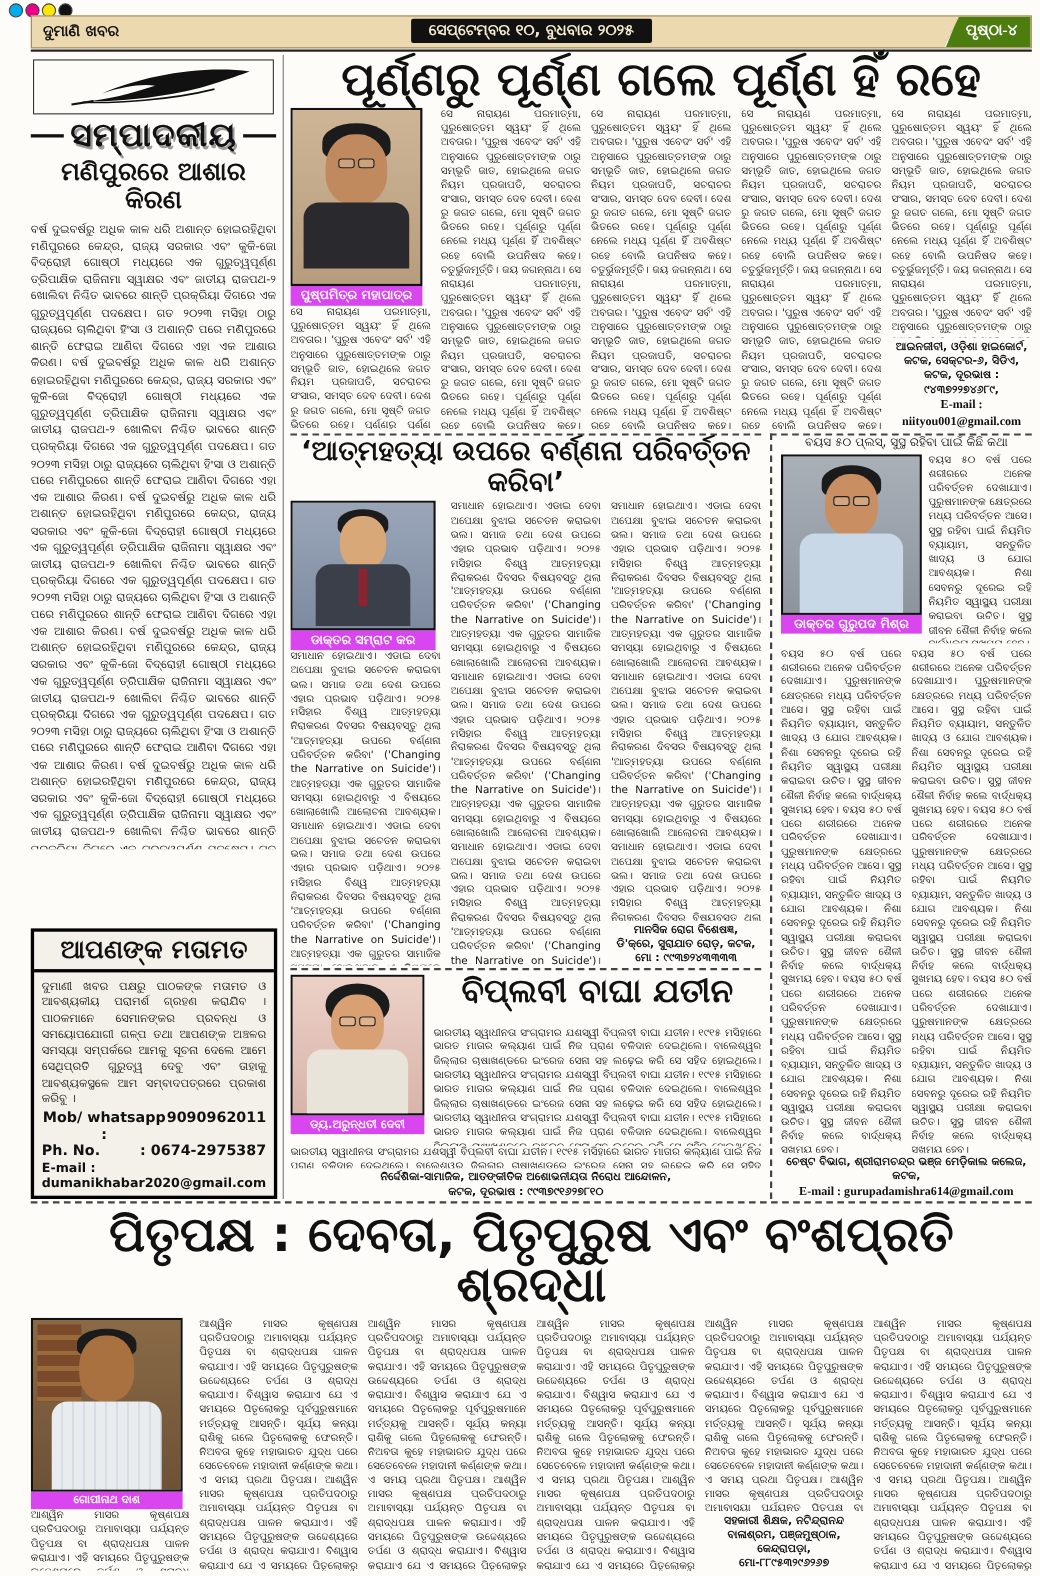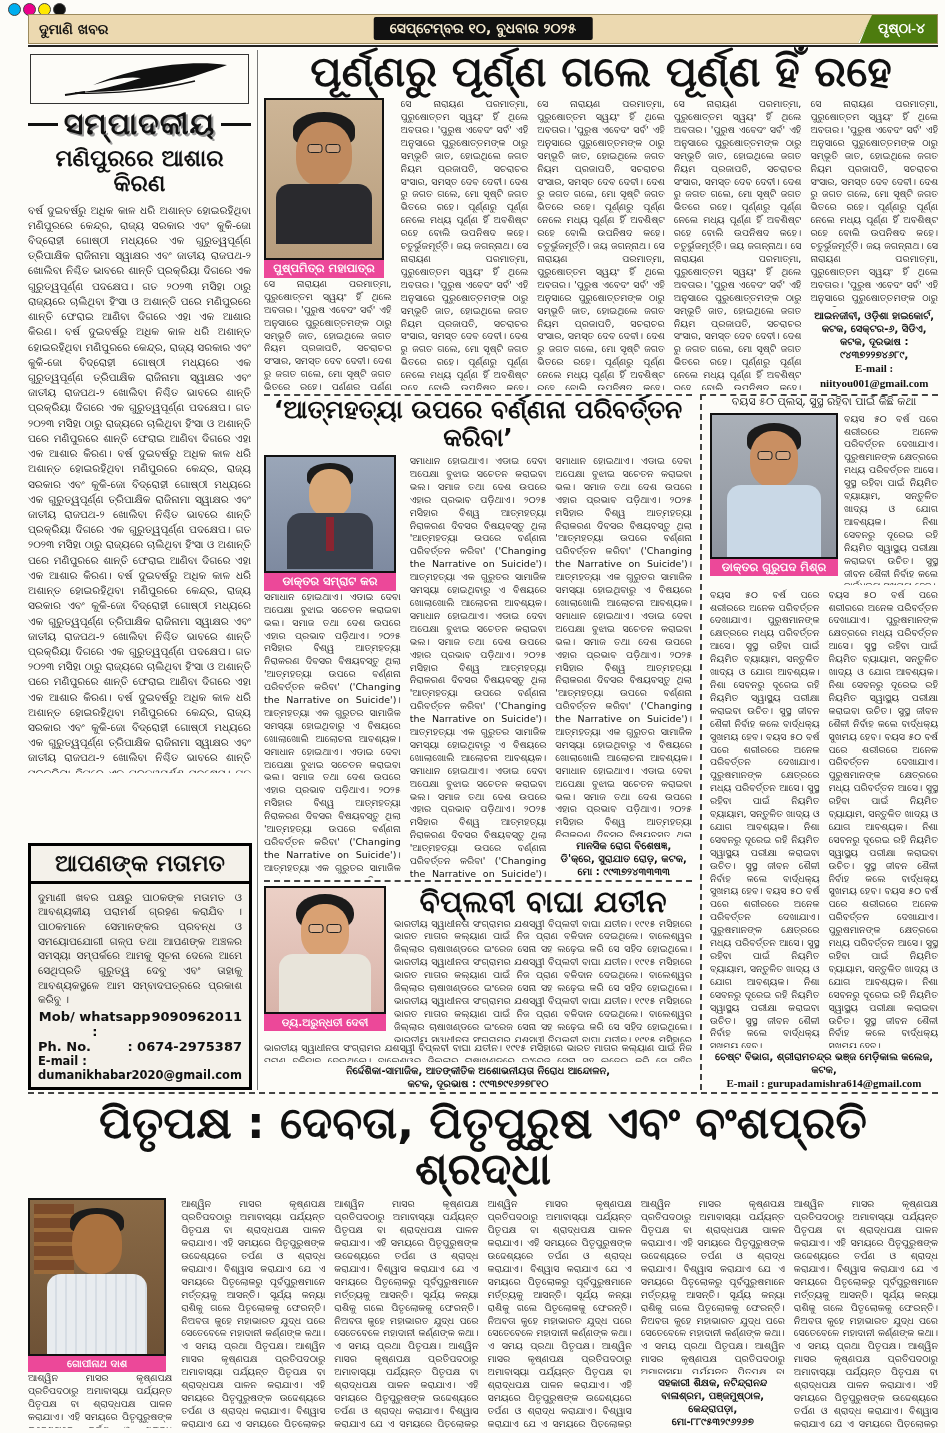--- a/index.html
+++ b/index.html
@@ -44,21 +44,21 @@
   .signoff{font-weight:bold;text-align:center;font-size:10px;line-height:1.3;padding-top:2px;}
   .signoff .em{font-family:"Liberation Serif","DejaVu Serif",serif;font-size:11px;}
   
   .photo{position:relative;background:#888;border:2px solid #111;box-sizing:border-box;overflow:hidden;flex:none;}
   .photo .head{position:absolute;left:50%;transform:translateX(-50%);border-radius:46% 46% 42% 42%;}
   .photo .hair{position:absolute;left:50%;transform:translateX(-50%);border-radius:50% 50% 30% 30%;background:#1b1b1b;}
   .photo .body{position:absolute;left:50%;transform:translateX(-50%);border-radius:14px 14px 0 0;}
   .photo .glasses{position:absolute;left:50%;transform:translateX(-50%);height:7px;display:flex;gap:3px;}
   .photo .glasses i{width:13px;height:7px;border:1.5px solid #222;border-radius:3px;background:rgba(255,255,255,.2);}
   .caption{
-    background:#ec4899;color:#fff;font-weight:bold;text-align:center;
+    background:#d946ef;color:#fff;font-weight:bold;text-align:center;
     font-size:11.5px;padding:2px 1px;line-height:1.2;
   }
   .dashedT{border-top:2px dashed #444;}
   .dashedL{border-left:2px dashed #444;}
 
   
   #editorial{left:28px;top:50px;width:230px;height:1040px;padding-right:6px;box-sizing:border-box;border-right:1px solid #777;}
   .quillbox{border:1.5px solid #333;height:48px;margin:4px 2px 2px 2px;display:flex;align-items:center;justify-content:center;}
   .ed-title{display:flex;align-items:center;justify-content:center;gap:6px;margin-top:2px;}
   .ed-title .dash{flex:1;border-top:3px solid #111;}
@@ -83,21 +83,21 @@
 
   
   #suicide{left:264px;top:394px;width:428px;height:482px;display:flex;flex-direction:column;}
   #suicide .headline{font-weight:bold;font-size:25px;text-align:center;flex:none;line-height:1.1;}
   #suicide .cols{flex:1;margin-top:4px;overflow:hidden;}
   #suicide .col{flex:1;}
 
   
   #jatin{left:264px;top:880px;width:428px;height:210px;display:flex;flex-direction:column;padding-top:4px;box-sizing:border-box;}
   #jatin .row{display:flex;gap:8px;flex:1;overflow:hidden;}
-  #jatin .right{flex:1;display:flex;flex-direction:column;overflow:hidden;}
+  #jatin .right{flex:1;display:flex;flex-direction:column;overflow:hidden;gap:16px;}
   #jatin .headline{font-weight:bold;font-size:30px;text-align:center;line-height:1.05;flex:none;}
   #jatin .tail{height:20px;overflow:hidden;text-align:justify;font-size:9.5px;line-height:1.36;}
 
   
   #fifty{left:700px;top:394px;width:238px;height:696px;display:flex;flex-direction:column;padding-left:8px;box-sizing:border-box;}
   #fifty .headline{font-weight:normal;font-size:11px;text-align:center;flex:none;line-height:1.15;}
   #fifty .row{display:flex;gap:6px;height:172px;flex:none;margin-top:4px;overflow:hidden;}
   #fifty .cols{flex:1;margin-top:4px;overflow:hidden;}
   #fifty .col{flex:1;}
 

